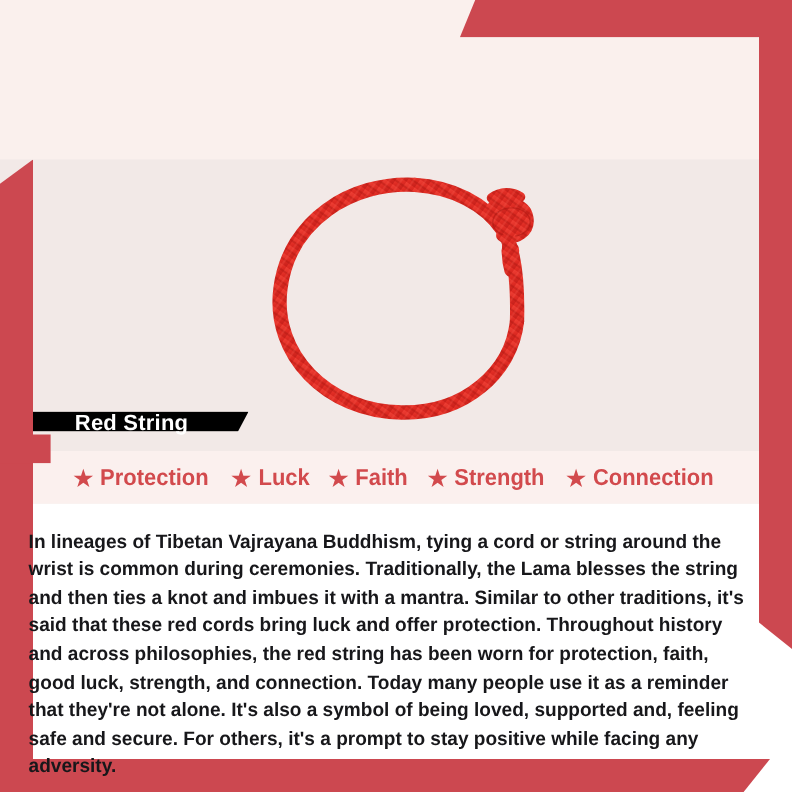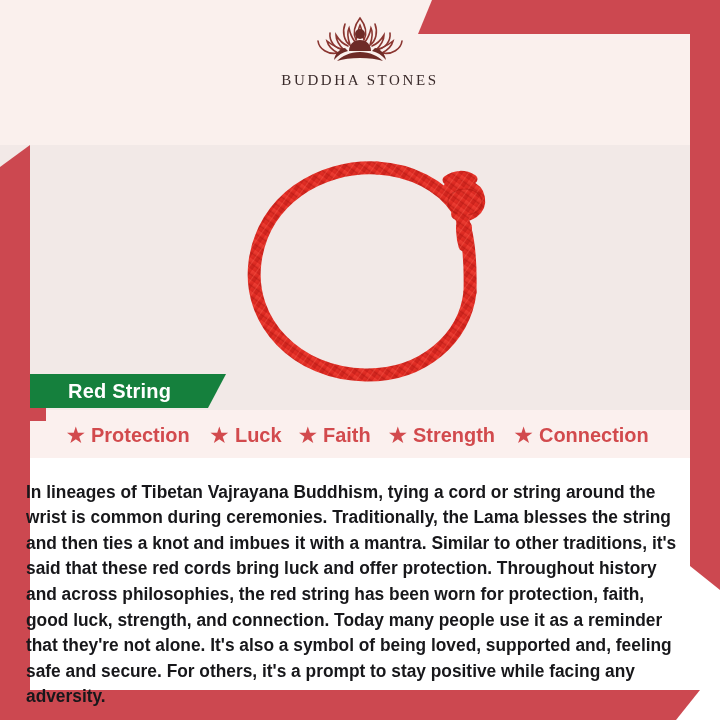--- a/index.html
+++ b/index.html
@@ -60,24 +60,24 @@
     letter-spacing:.2px;white-space:nowrap;
     transform:scaleX(.94);transform-origin:center;
   }
 
   
   .product{position:absolute;left:225px;top:152px;width:280px;height:236px;}
   .product svg{display:block;width:100%;height:100%;}
 
   
   .ribbon{
-    position:absolute;left:30px;top:374px;width:196px;height:34px;
-    background:#15803d;
+    position:absolute;left:30px;top:374px;width:196px;height:18px;
+    background:#000000;
     clip-path:polygon(0 0,196px 0,178px 34px,0 34px);
-    display:flex;align-items:center;
+    display:flex;align-items:flex-start;
   }
   .ribbon-text{
     color:#ffffff;font-size:20px;font-weight:bold;
     padding-left:38px;letter-spacing:.2px;white-space:nowrap;
   }
 
   
   .features{
     position:absolute;left:0;top:418px;width:720px;height:34px;
     display:flex;align-items:center;justify-content:center;
@@ -106,43 +106,20 @@
   <div class="bg-middle"></div>
   <div class="bg-features"></div>
   <div class="bg-body"></div>
 
   <div class="bar-top"></div>
   <div class="bar-right"></div>
   <div class="bar-left"></div>
   <div class="bar-left-notch"></div>
   <div class="bar-bottom"></div>
 
-  <div class="logo">
-    <span class="logo-mark">
-      <svg width="118" height="52" viewBox="0 0 118 52" fill="none">
-        <g stroke="#8a3530" stroke-width="1.6" fill="none" stroke-linecap="round">
-          <path d="M59 4 C53 12,52 20,55 26 C57 21,57 15,59 11 C61 15,61 21,63 26 C66 20,65 12,59 4 Z"></path>
-          <path d="M44 10 C41 18,43 27,49 31 C47 25,46 18,48 14 C49 19,51 24,54 28"></path>
-          <path d="M74 10 C77 18,75 27,69 31 C71 25,72 18,70 14 C69 19,67 24,64 28"></path>
-          <path d="M29 19 C28 27,34 35,43 36 C38 31,35 25,35 21 C38 26,42 30,47 32"></path>
-          <path d="M89 19 C90 27,84 35,75 36 C80 31,83 25,83 21 C80 26,76 30,71 32"></path>
-          <path d="M17 27 C18 35,27 41,37 39 C31 36,27 31,26 27 C31 31,36 34,42 35"></path>
-          <path d="M101 27 C100 35,91 41,81 39 C87 36,91 31,92 27 C87 31,82 34,76 35"></path>
-        </g>
-        <g fill="#6e2b27">
-          <circle cx="59" cy="20" r="5"></circle>
-          <path d="M59 26 C52 26,48 31,48 37 L70 37 C70 31,66 26,59 26 Z"></path>
-          <path d="M59 38 C49 38,41 42,36 47 C42 45,50 44,59 44 C68 44,76 45,82 47 C77 42,69 38,59 38 Z"></path>
-          <path d="M44 34 C38 35,34 40,33 46 C37 41,42 38,47 37 Z"></path>
-          <path d="M74 34 C80 35,84 40,85 46 C81 41,76 38,71 37 Z"></path>
-        </g>
-      </svg>
-    </span>
-    <span class="logo-word">BUDDHA STONES</span>
-  </div>
 
 
   <div class="product">
     <svg viewBox="0 0 280 236" fill="none">
       <defs>
         <linearGradient id="cordg" x1="0" y1="0" x2="1" y2="1">
           <stop offset="0%" stop-color="#ef4136"></stop>
           <stop offset="50%" stop-color="#de2b23"></stop>
           <stop offset="100%" stop-color="#c41f1a"></stop>
         </linearGradient>

